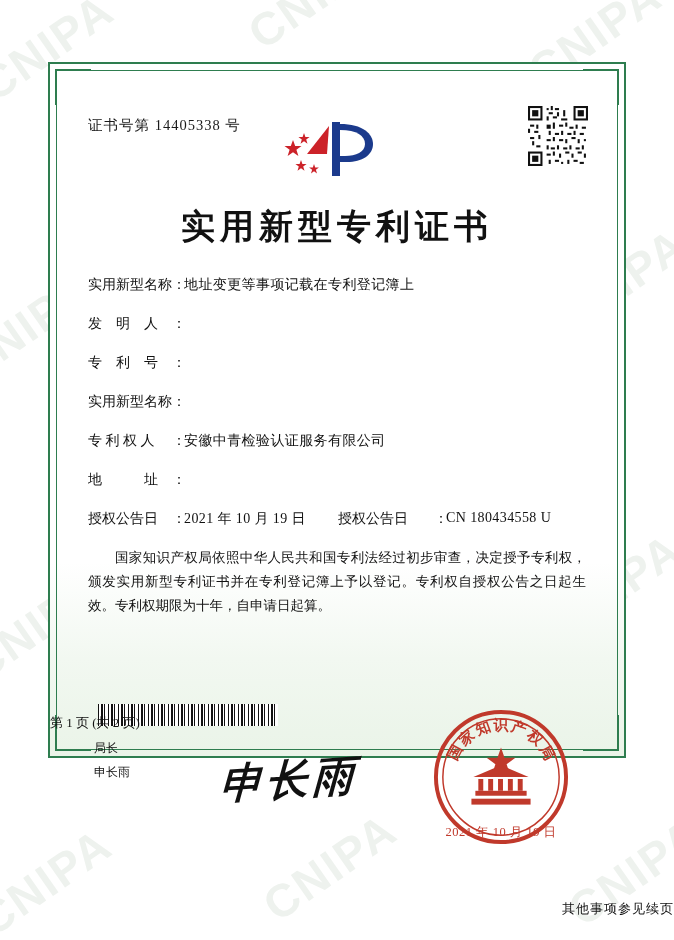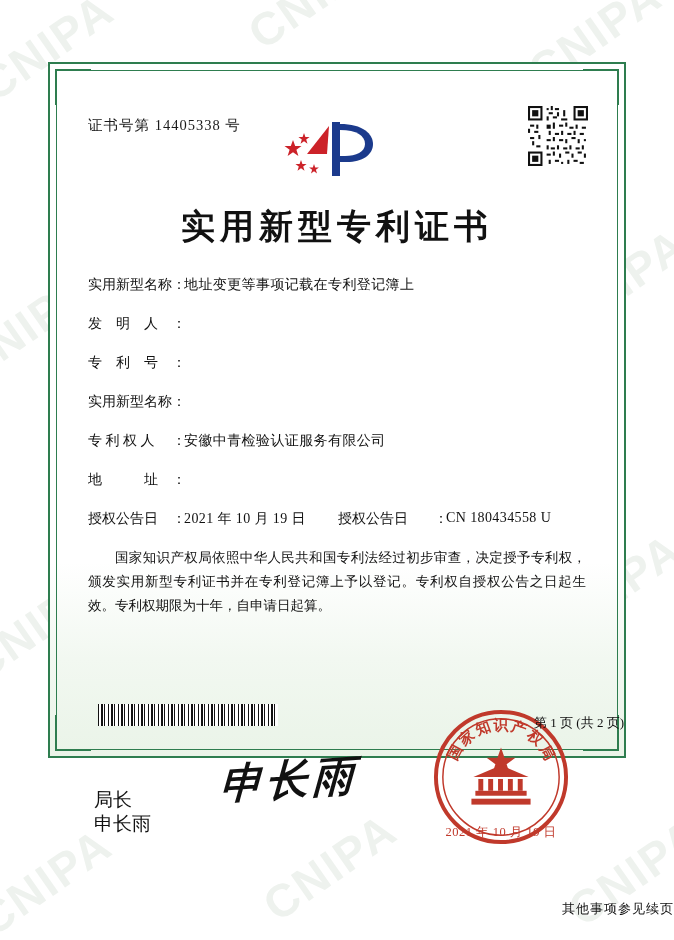--- a/index.html
+++ b/index.html
@@ -152,22 +152,22 @@
       #111 3px,#111 5px,
       #fff 5px,#fff 6px,
       #111 6px,#111 7px,
       #fff 7px,#fff 10px
     );
   }
 
   
   .sig-label{
     position:absolute;
-    left:44px;top:724px;
-    font-size:19px;
+    left:44px;top:672px;
+    font-size:12px;
     line-height:24px;
     color:#111;
     font-family:Liberation Serif, serif;
   }
   .sig-hand{
     position:absolute;
     left:170px;top:688px;
     font-size:42px;
     font-family:"DejaVu Serif", serif;
     font-style:italic;
@@ -189,21 +189,21 @@
     width:130px;
     text-align:center;
     font-size:12.5px;
     color:#c0392b;
     letter-spacing:0.5px;
   }
 
   .page-no{
     position:absolute;
     left:0;right:0;bottom:24px;
-    text-align:right;
+    text-align:left;
     font-size:13px;
     color:#111;
   }
 
   .footnote{
     position:absolute;
     left:0;right:0;top:900px;
     text-align:right;
     font-size:13px;
     letter-spacing:1px;

